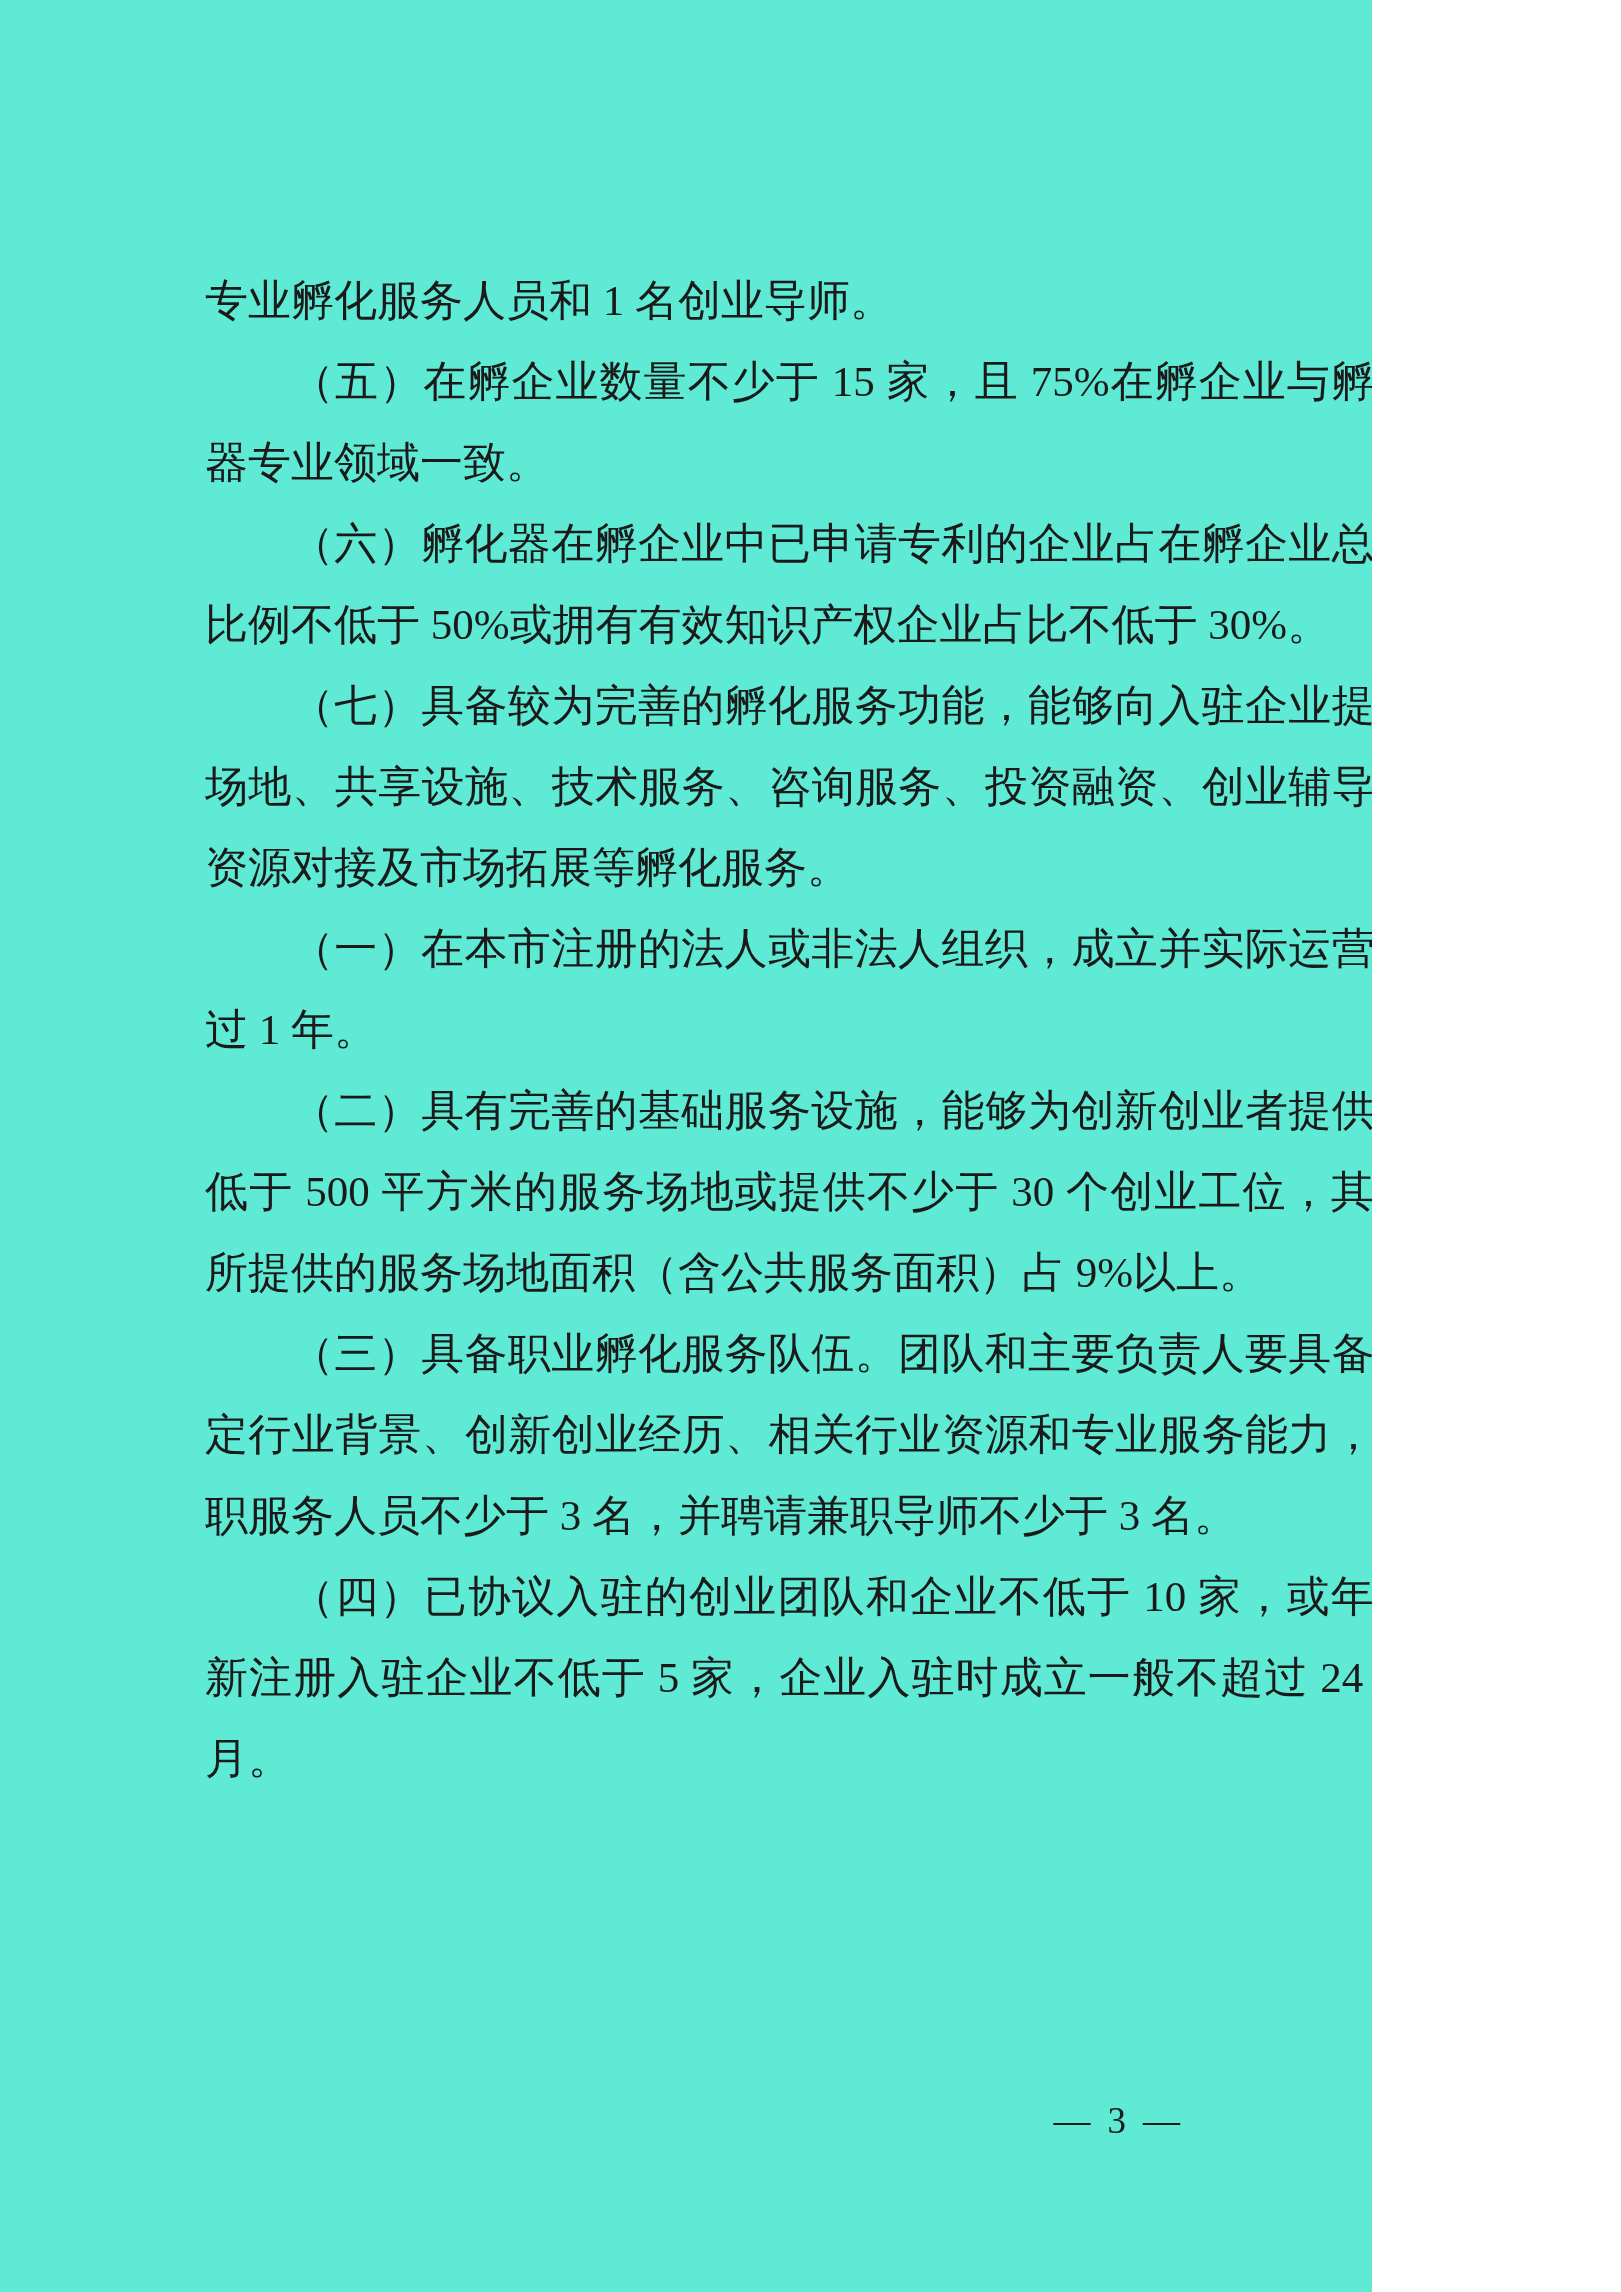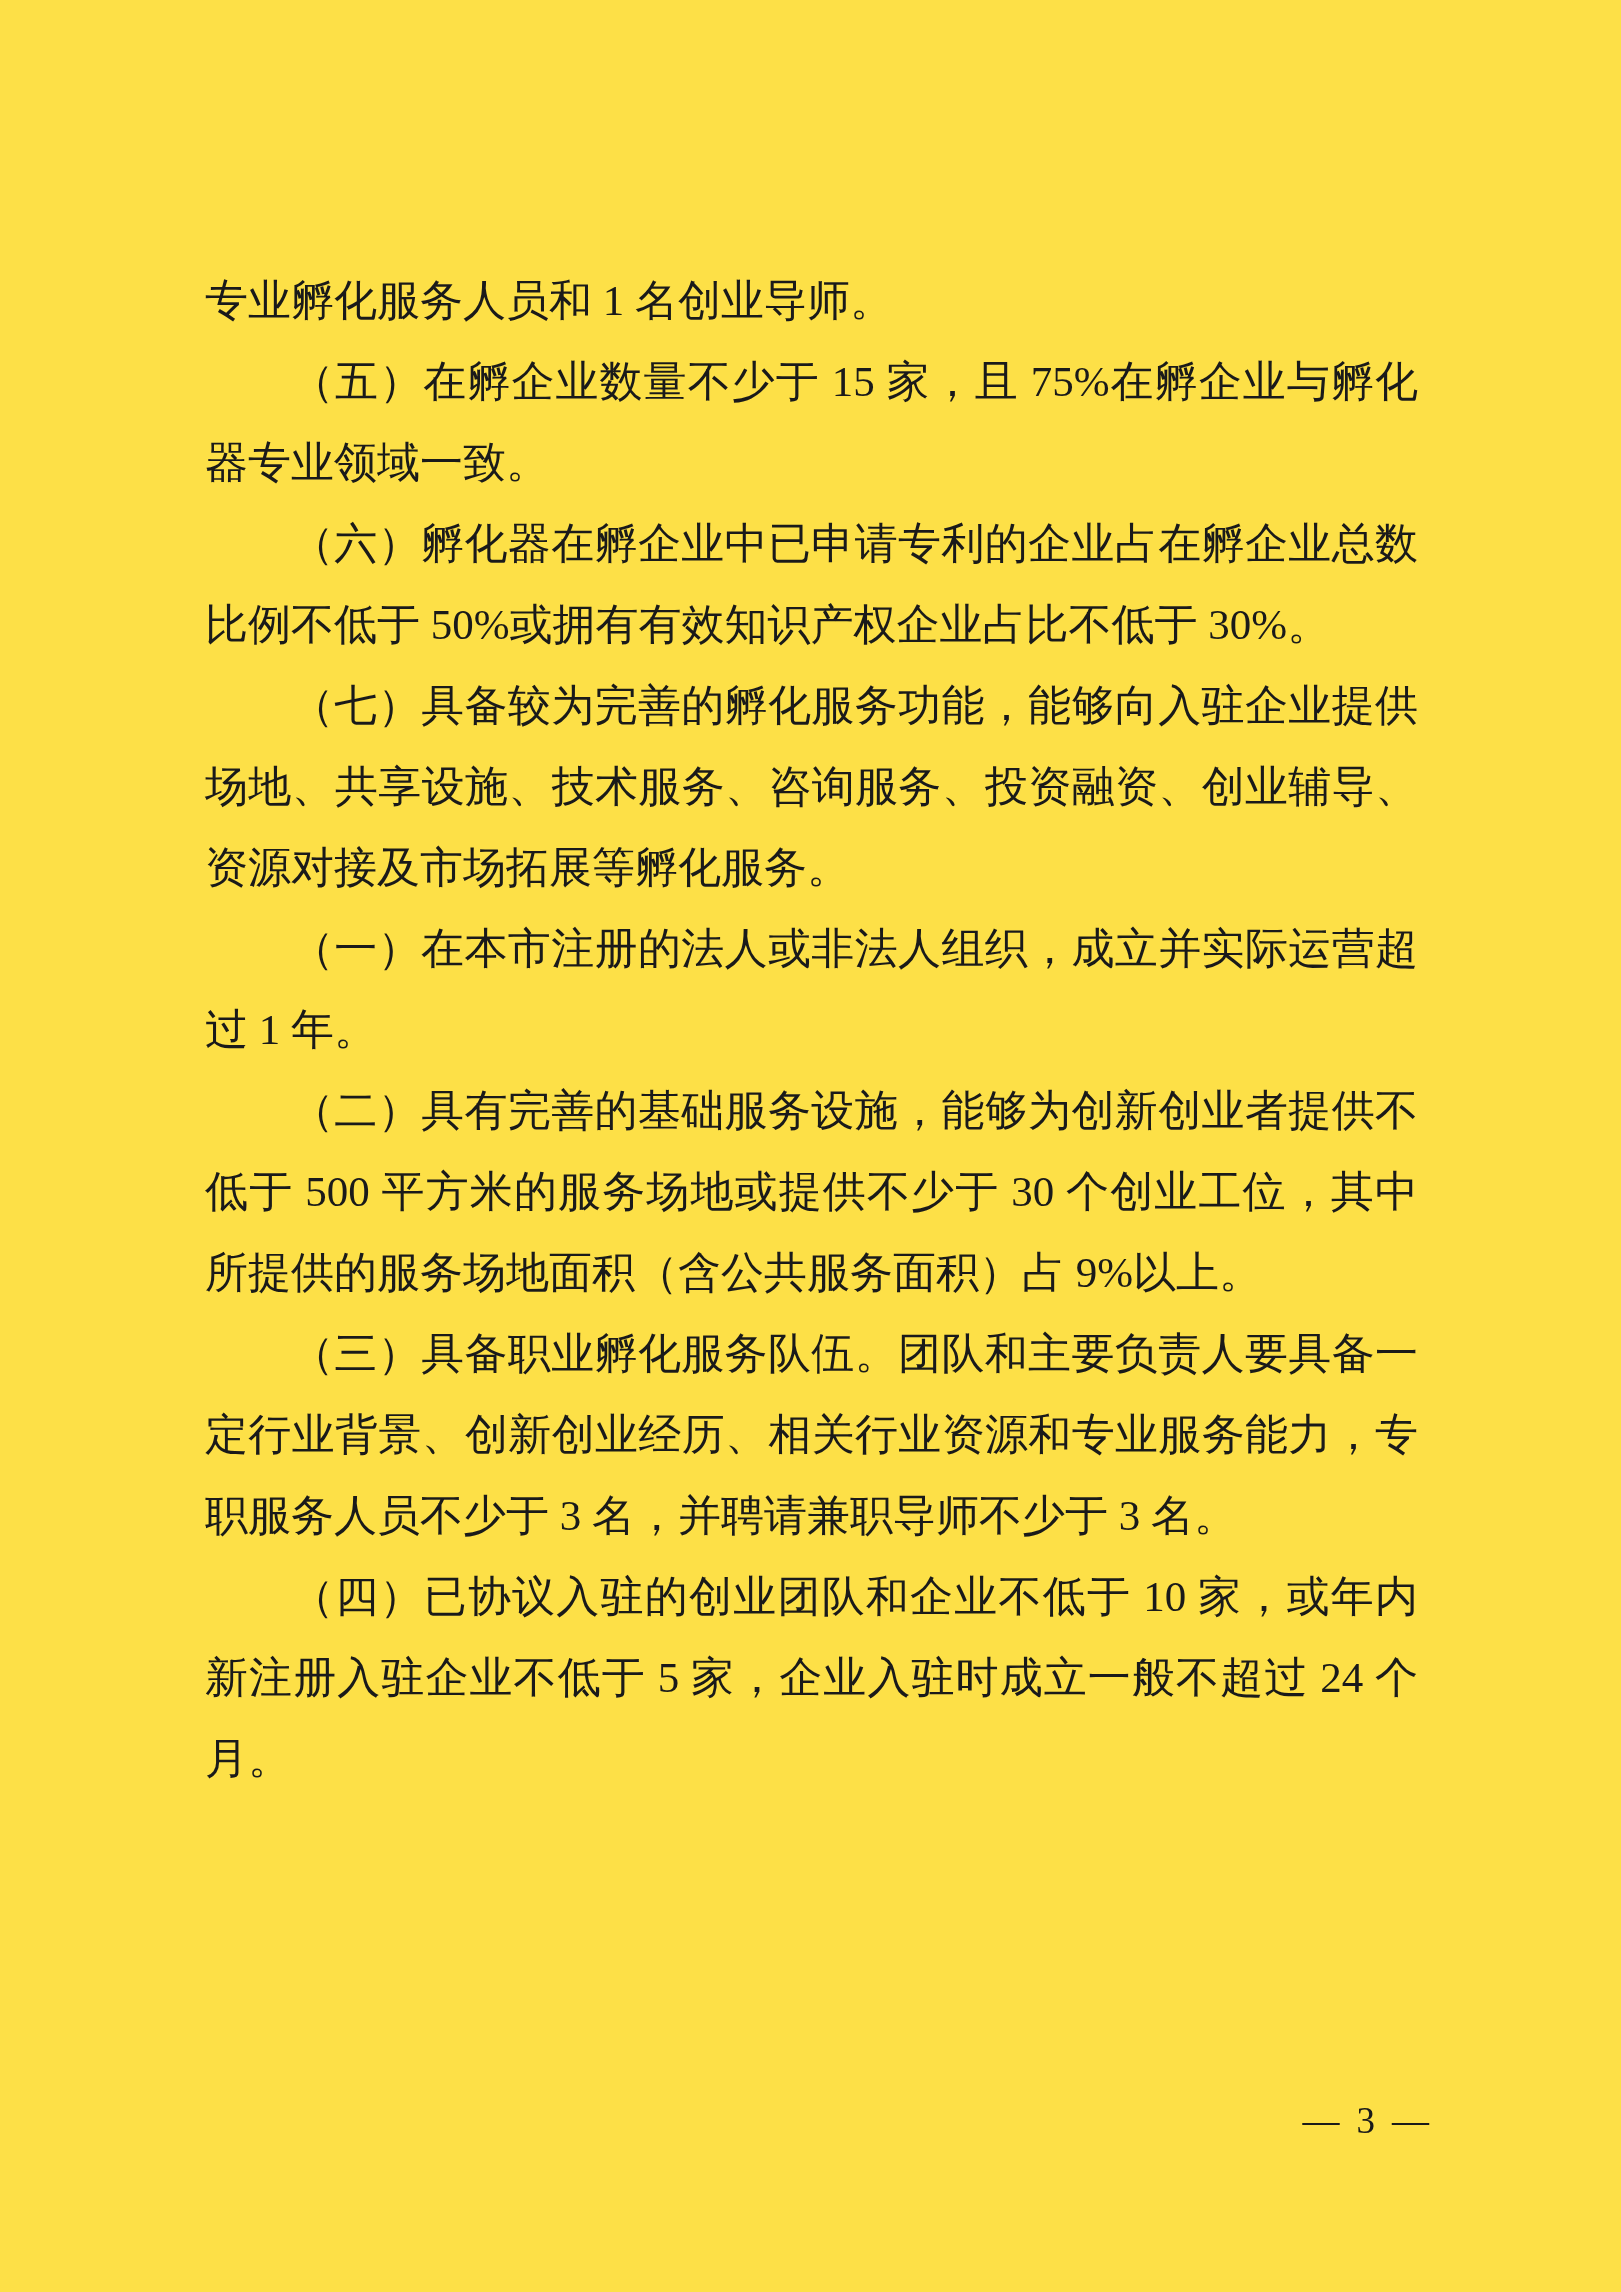--- a/index.html
+++ b/index.html
@@ -2,23 +2,23 @@
 <html><head>
 <meta charset="utf-8">
 <style>
   html, body {
     margin: 0;
     padding: 0;
     background: #ffffff;
   }
   .page {
     position: relative;
-    width: 1621px;
+    width: 1372px;
     height: 2293px;
-    background: #fde047;
+    background: #5eead4;
     overflow: hidden;
     font-family: "Liberation Serif", "DejaVu Serif", serif;
   }
   .content {
     position: absolute;
     left: 205px;
     top: 260px;
     width: 1213px;
     font-size: 43px;
     line-height: 81px;

